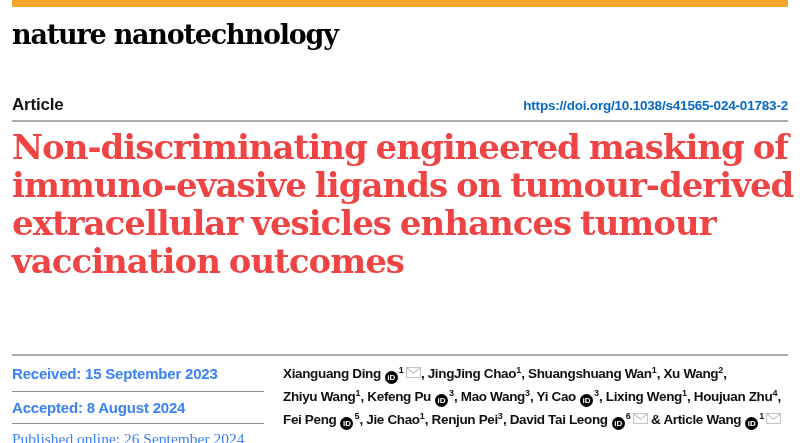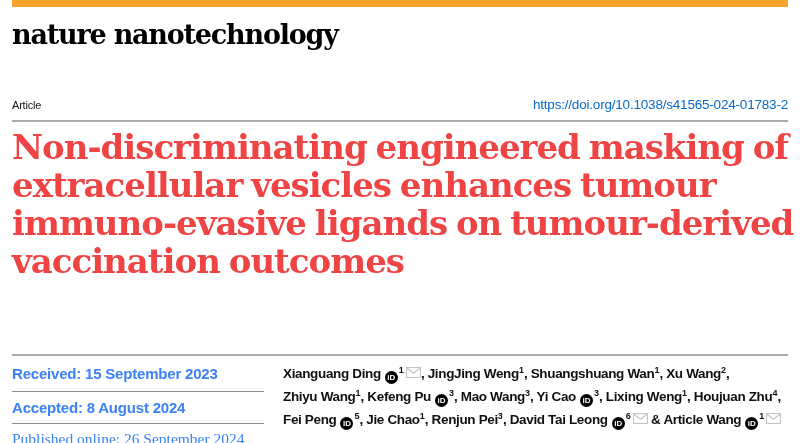--- a/index.html
+++ b/index.html
@@ -6,22 +6,22 @@
     --accent:#F6A42C; --link:#0769C9; --rule-heavy:#ABABAB; --rule-thin:#8F8F8F;
     --text:#0A0A0A; --mail-icon:#C5C5C5; --orcid-bg:#000000;
   }
   html,body{margin:0;padding:0;background:#fff;}
   body{width:800px;height:443px;overflow:hidden;font-family:"Liberation Sans",sans-serif;color:var(--text);}
   .page{position:relative;width:800px;height:443px;}
   .topbar{margin:0 12px;height:7px;background:var(--accent);}
   .logo{margin:12px 12px 0;font-family:"DejaVu Serif",serif;font-weight:bold;
         font-size:27px;line-height:32px;letter-spacing:-1.2px;color:#000;}
   .header-row{margin:44px 12px 0;display:flex;justify-content:space-between;align-items:baseline;}
-  .section-label{font-size:11px;line-height:20px;font-weight:normal;letter-spacing:-0.2px;color:#141414;}
-  .doi{font-size:13.5px;font-weight:normal;color:var(--link);text-decoration:none;letter-spacing:-0.2px;}
+  .section-label{font-size:17px;line-height:20px;font-weight:bold;letter-spacing:-0.2px;color:#141414;}
+  .doi{font-size:13.5px;font-weight:bold;color:var(--link);text-decoration:none;letter-spacing:-0.2px;}
   .rule-heavy{margin:5px 12px 0;height:2px;background:var(--rule-heavy);}
   .title{margin:6px 12px 0;font-family:"DejaVu Serif",serif;font-weight:bold;font-size:34px;
          line-height:38px;letter-spacing:-1px;word-spacing:-2px;color:#ef4444;}
   .title-line{display:block;white-space:nowrap;}
   .bottom{margin:74px 12px 0;border-top:2px solid var(--rule-heavy);display:flex;}
   .dates{width:252px;flex:0 0 252px;}
   .date-row{border-bottom:1px solid var(--rule-thin);font-weight:bold;font-size:15px;
             line-height:15px;letter-spacing:-0.2px;color:#3b82f6;}
   .date-row.r1{padding:10px 0 10px;}
   .date-row.r2{padding:8px 0 8px;}
@@ -45,36 +45,36 @@
   <div class="logo">nature nanotechnology</div>
 
   <div class="header-row">
     <div class="section-label">Article</div>
     <a class="doi" href="#">https://doi.org/10.1038/s41565-024-01783-2</a>
   </div>
   <div class="rule-heavy"></div>
 
   <h1 class="title">
     <span class="title-line">Non-discriminating engineered masking of</span>
+    <span class="title-line">immuno-evasive ligands on tumour-derived</span>
     <span class="title-line">extracellular vesicles enhances tumour</span>
-    <span class="title-line">immuno-evasive ligands on tumour-derived</span>
     <span class="title-line">vaccination outcomes</span>
   </h1>
 
   <div class="bottom">
     <div class="dates">
       <div class="date-row r1">Received: 15 September 2023</div>
       <div class="date-row r2">Accepted: 8 August 2024</div>
       <div class="date-row serif">Published online: 26 September 2024</div>
     </div>
     <div class="authors" id="authors">
         <div class="author-line"><span>Xianguang Ding</span><span class="orcid">iD</span><sup class="aff">1</sup><span class="mail"><svg width="15" height="11" viewBox="0 0 15 11">
               <rect x="0.5" y="0.5" width="14" height="10" fill="none" stroke="#C5C5C5" stroke-width="1.2"></rect>
               <path d="M0.5,0.7 L7.5,6.2 L14.5,0.7" fill="none" stroke="#C5C5C5" stroke-width="1.2"></path>
-            </svg></span><span class="sep">, </span><span>JingJing Weng</span><sup class="aff">1</sup><span class="sep">, </span><span>Shuangshuang Wan</span><sup class="aff">1</sup><span class="sep">, </span><span>Xu Wang</span><sup class="aff">2</sup><span class="sep">,</span></div>
+            </svg></span><span class="sep">, </span><span>JingJing Chao</span><sup class="aff">1</sup><span class="sep">, </span><span>Shuangshuang Wan</span><sup class="aff">1</sup><span class="sep">, </span><span>Xu Wang</span><sup class="aff">2</sup><span class="sep">,</span></div>
         <div class="author-line"><span>Zhiyu Wang</span><sup class="aff">1</sup><span class="sep">, </span><span>Kefeng Pu</span><span class="orcid">iD</span><sup class="aff">3</sup><span class="sep">, </span><span>Mao Wang</span><sup class="aff">3</sup><span class="sep">, </span><span>Yi Cao</span><span class="orcid">iD</span><sup class="aff">3</sup><span class="sep">, </span><span>Lixing Weng</span><sup class="aff">1</sup><span class="sep">, </span><span>Houjuan Zhu</span><sup class="aff">4</sup><span class="sep">,</span></div>
         <div class="author-line"><span>Fei Peng</span><span class="orcid">iD</span><sup class="aff">5</sup><span class="sep">, </span><span>Jie Chao</span><sup class="aff">1</sup><span class="sep">, </span><span>Renjun Pei</span><sup class="aff">3</sup><span class="sep">, </span><span>David Tai Leong</span><span class="orcid">iD</span><sup class="aff">6</sup><span class="mail"><svg width="15" height="11" viewBox="0 0 15 11">
               <rect x="0.5" y="0.5" width="14" height="10" fill="none" stroke="#C5C5C5" stroke-width="1.2"></rect>
               <path d="M0.5,0.7 L7.5,6.2 L14.5,0.7" fill="none" stroke="#C5C5C5" stroke-width="1.2"></path>
             </svg></span><span class="sep"> &amp; </span><span>Article Wang</span><span class="orcid">iD</span><sup class="aff">1</sup><span class="mail"><svg width="15" height="11" viewBox="0 0 15 11">
               <rect x="0.5" y="0.5" width="14" height="10" fill="none" stroke="#C5C5C5" stroke-width="1.2"></rect>
               <path d="M0.5,0.7 L7.5,6.2 L14.5,0.7" fill="none" stroke="#C5C5C5" stroke-width="1.2"></path>
             </svg></span></div>
       </div>
   </div>

